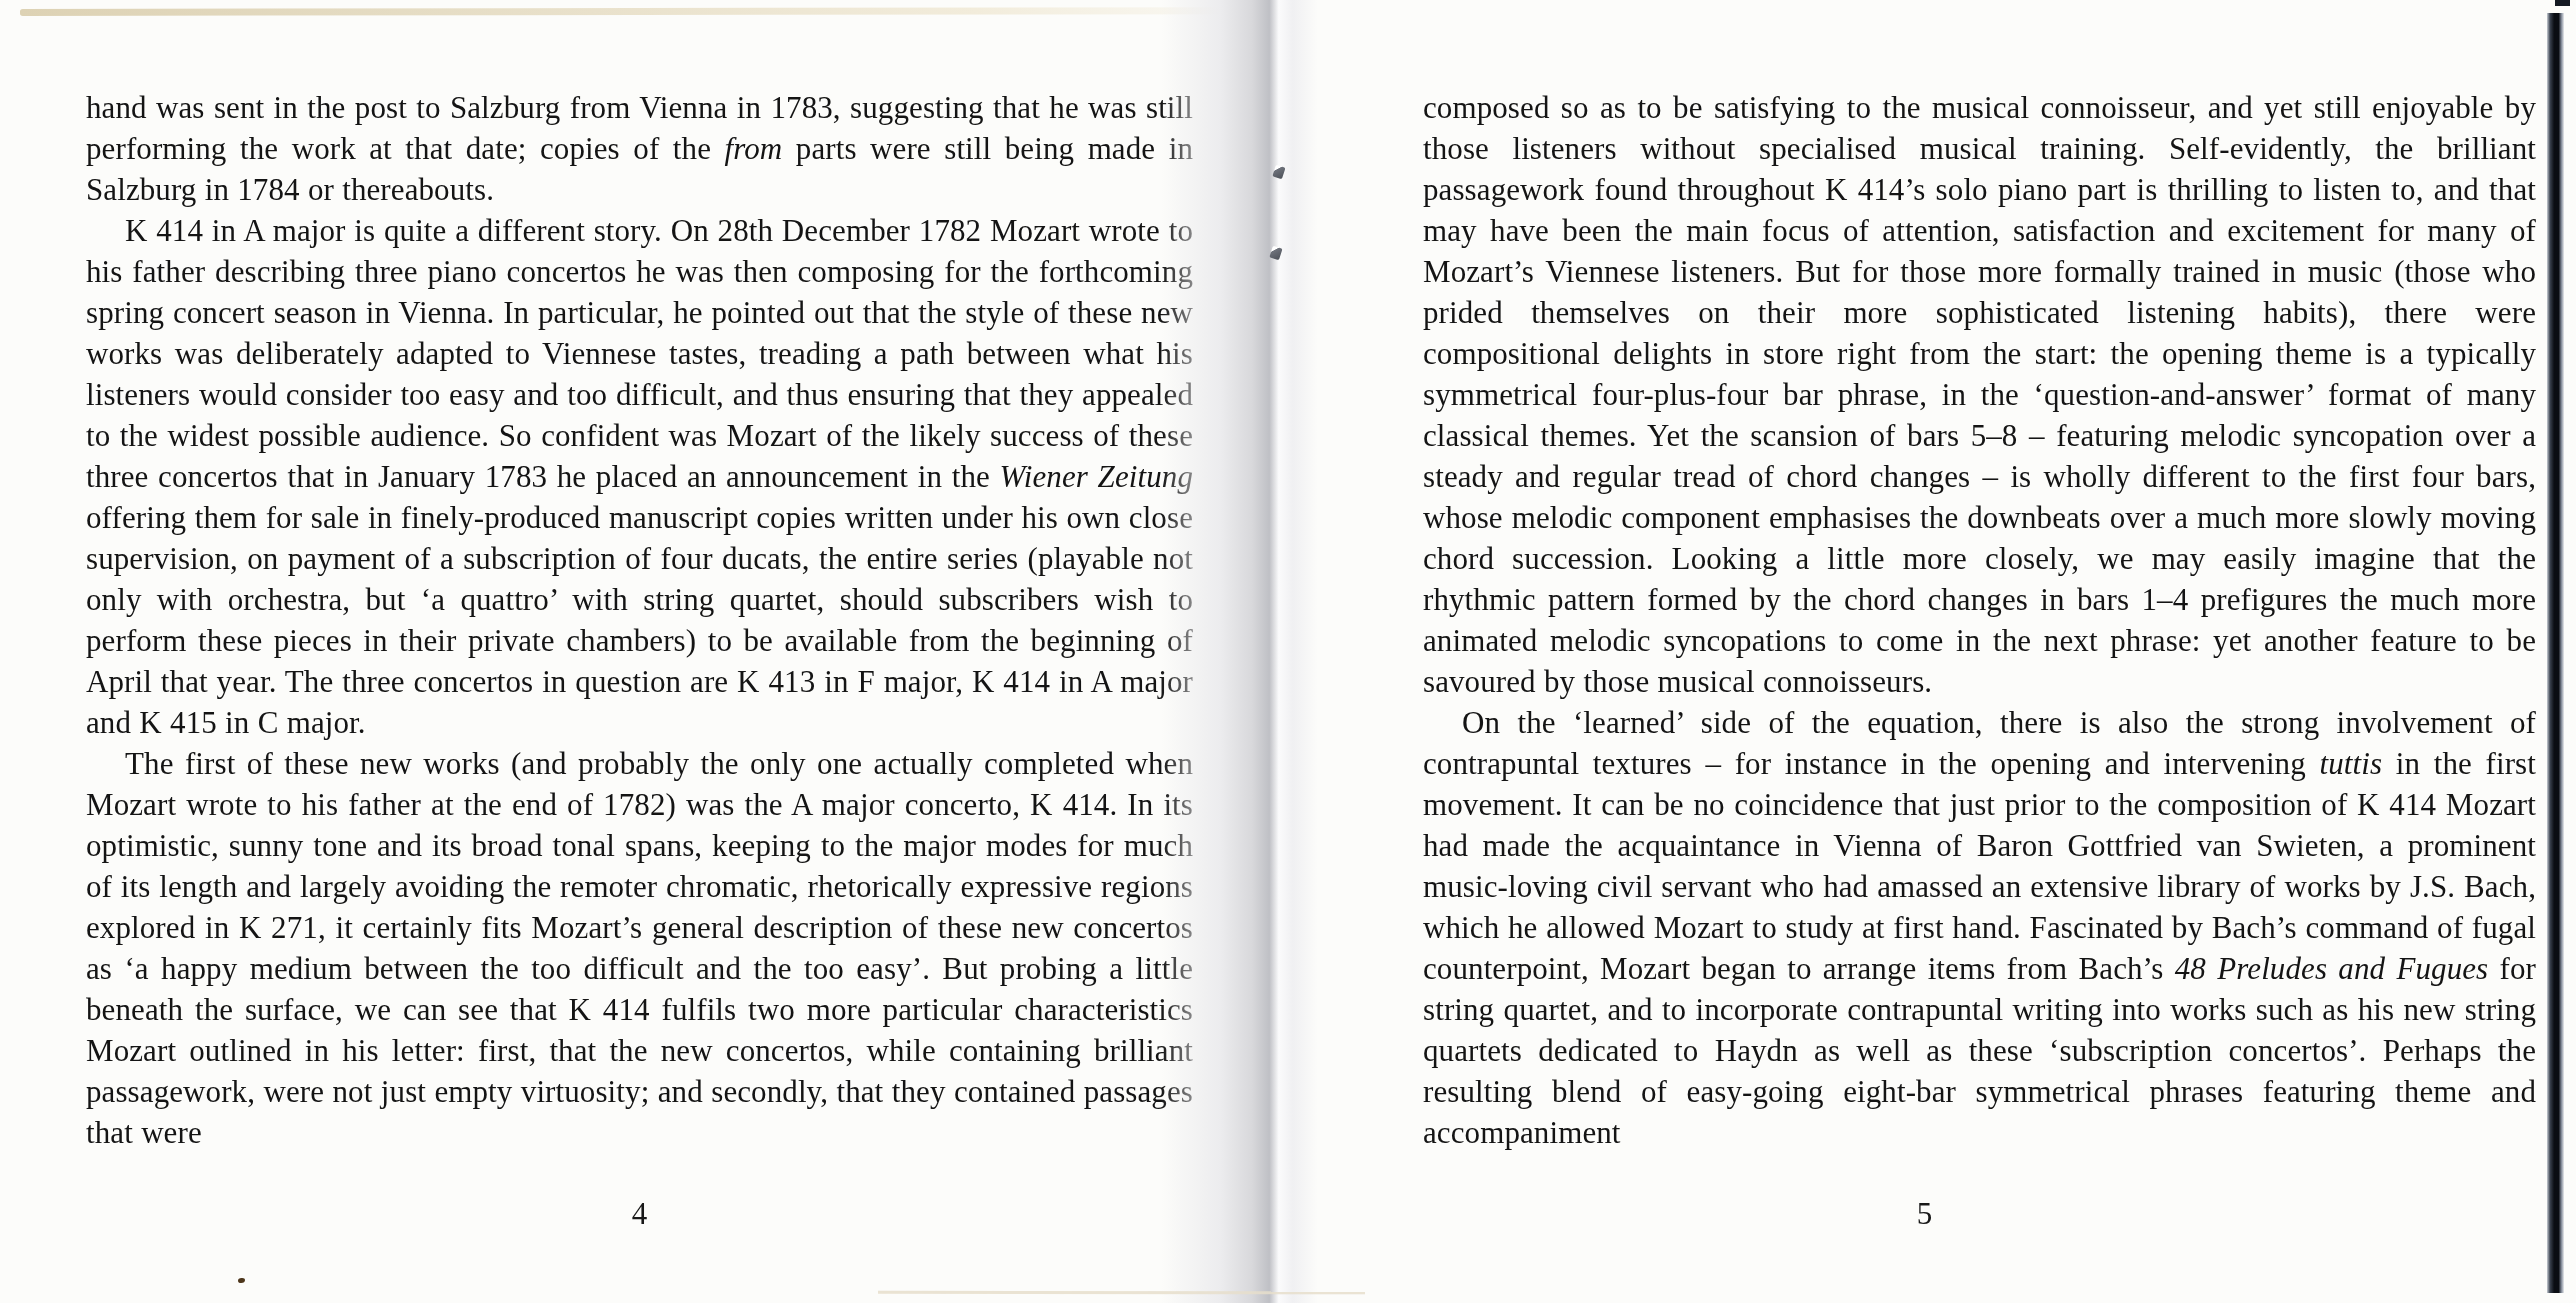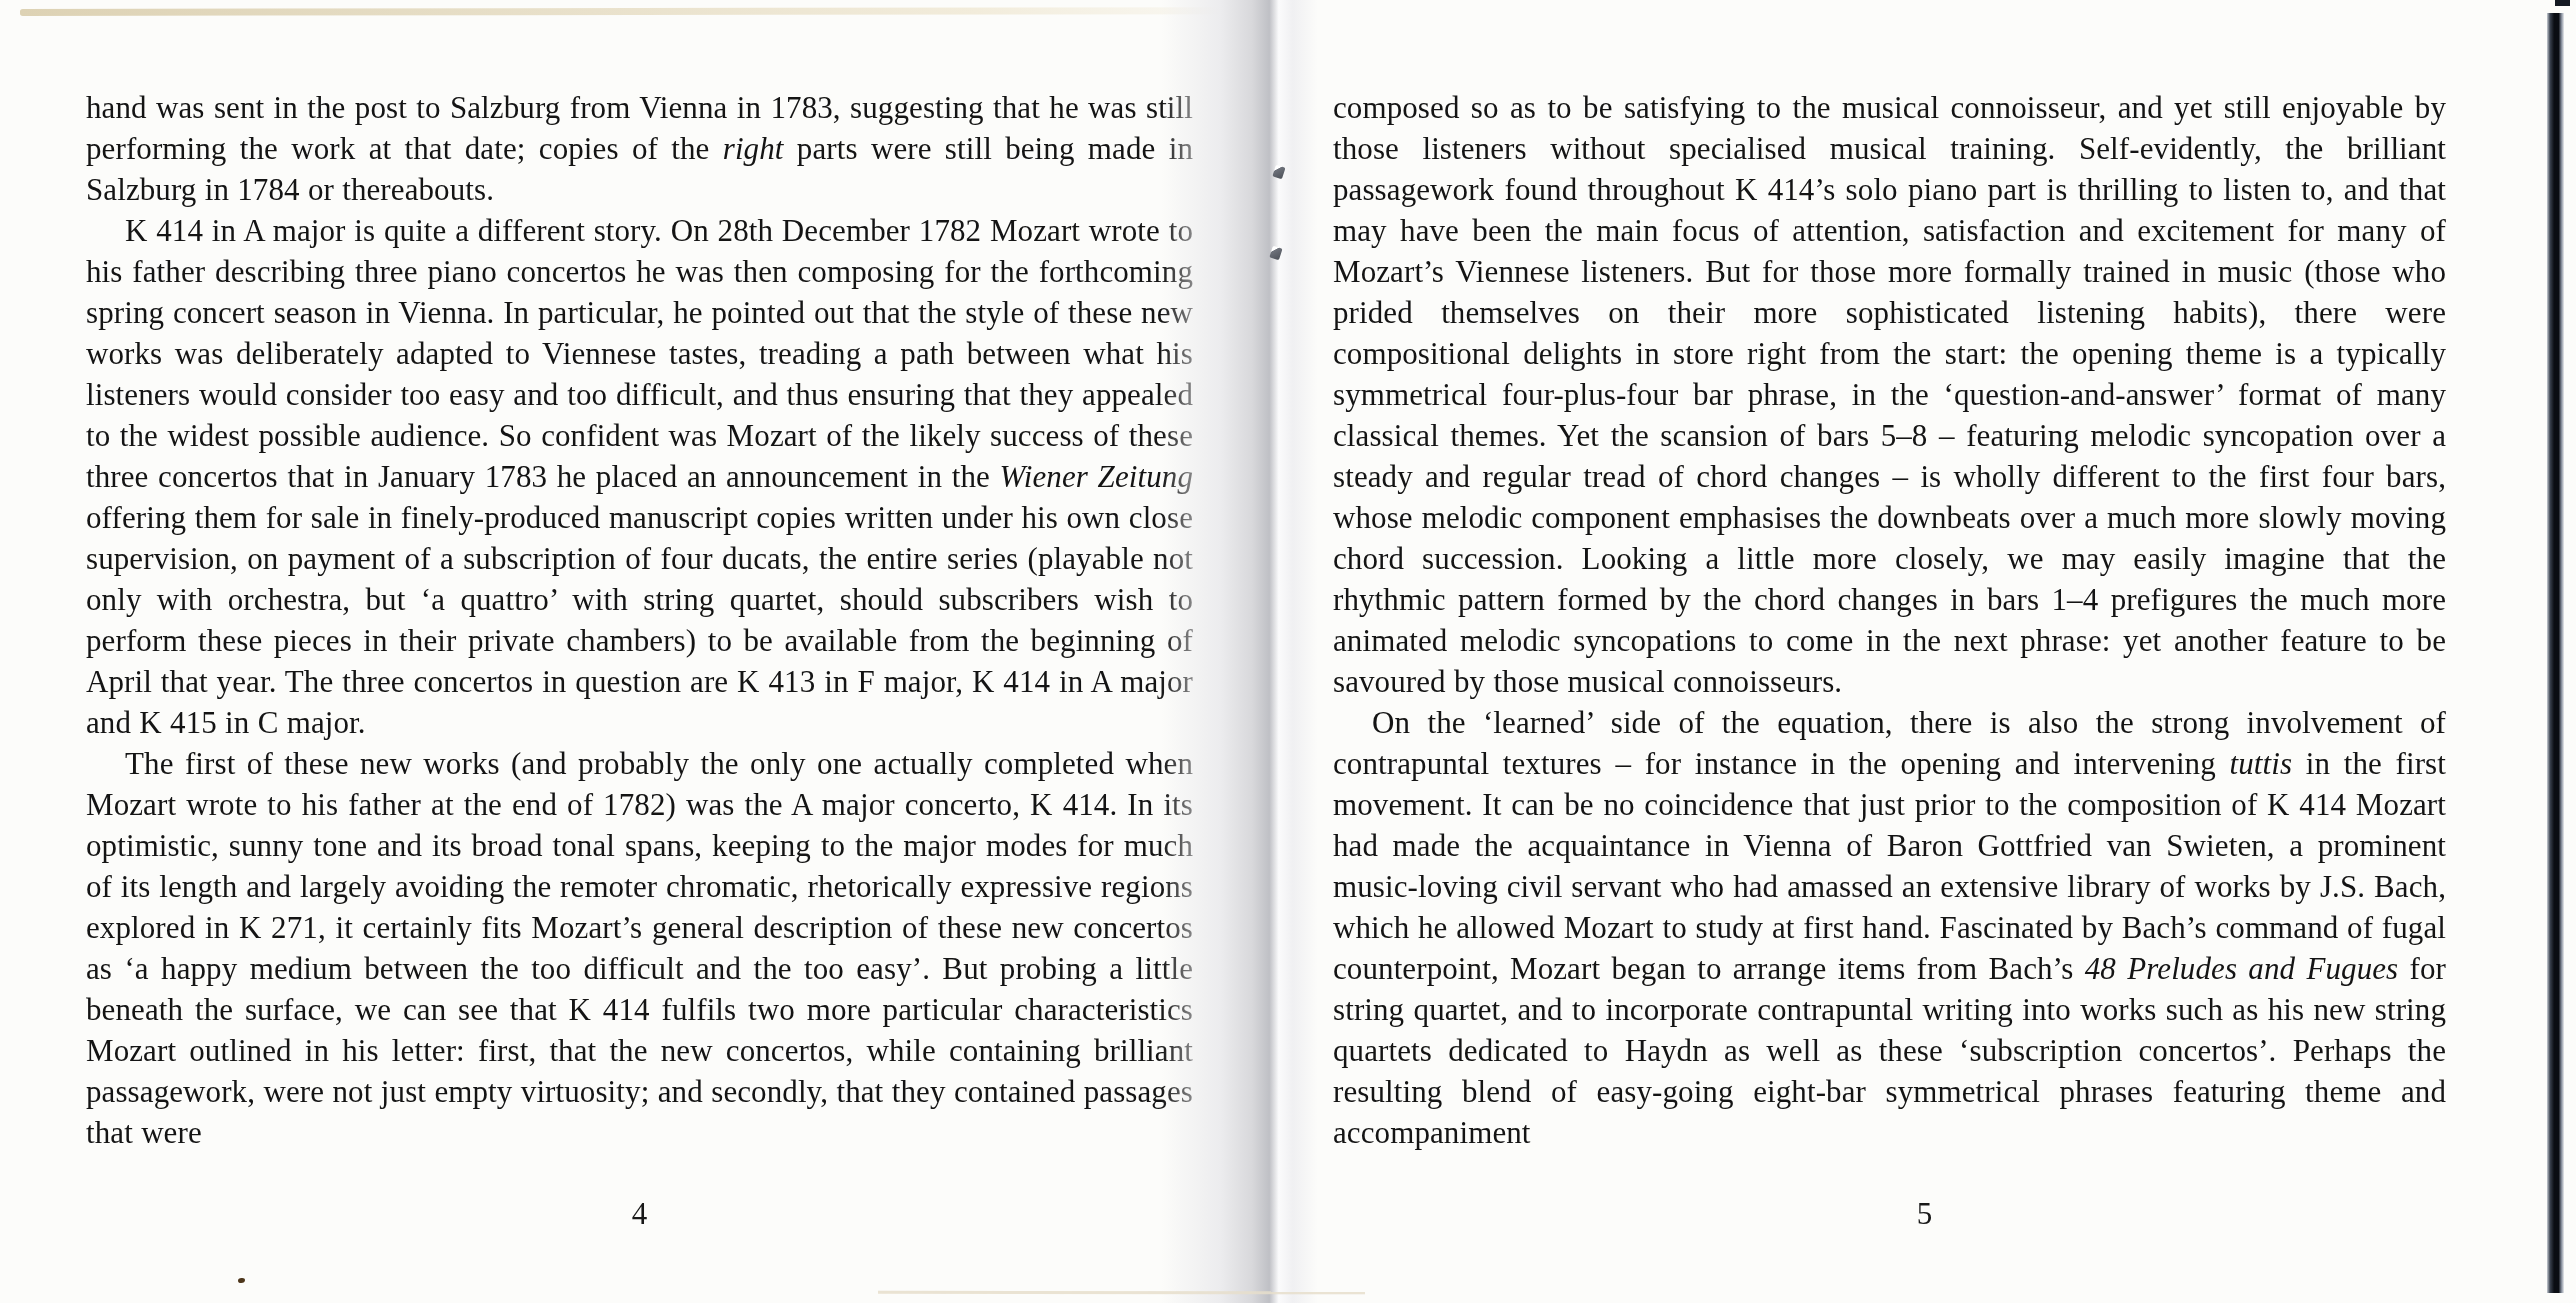--- a/index.html
+++ b/index.html
@@ -40,39 +40,39 @@
     background:#e6decb; opacity:.85; transform:rotate(0.05deg);
   }
   .speck { position:absolute; left:238px; top:1278px; width:7.2px; height:5.4px; background:#4d361b; border-radius:50% 40% 55% 45%; }
   
   .text-block {
     position:absolute; top:87px;
     text-align:justify; font-size:31px; line-height:41px;
     letter-spacing:0.1px; word-spacing:0.4px;
   }
   .text-block.left  { left:86px;  width:1107px; }
-  .text-block.right { left:1333px; width:1113px; }
+  .text-block.right { left:1423px; width:1113px; }
   .text-block p { margin:0; }
   .text-block p.indent { text-indent:39px; }
   .page-number {
     position:absolute; top:1196px; width:107px;
     font-size:31px; text-align:center; color:#181818;
   }
   .page-number.left  { left:586px; }
   .page-number.right { left:1871px; }
 </style>
 </head>
 <body>
 
 <div class="spread">
 
   <div class="top-strip"></div>
 
   <div class="text-block left">
-      <p class="">hand was sent in the post to Salzburg from Vienna in 1783, suggesting that he was still performing the work at that date; copies of the <i>right</i> parts were still being made in Salzburg in 1784 or thereabouts.</p>
+      <p class="">hand was sent in the post to Salzburg from Vienna in 1783, suggesting that he was still performing the work at that date; copies of the <i>from</i> parts were still being made in Salzburg in 1784 or thereabouts.</p>
       <p class="indent">K 414 in A major is quite a different story. On 28th December 1782 Mozart wrote to his father describing three piano concertos he was then composing for the forthcoming spring concert season in Vienna. In particular, he pointed out that the style of these new works was deliberately adapted to Viennese tastes, treading a path between what his listeners would consider too easy and too difficult, and thus ensuring that they appealed to the widest possible audience. So confident was Mozart of the likely success of these three concertos that in January 1783 he placed an announcement in the <i>Wiener Zeitung</i> offering them for sale in finely-produced manuscript copies written under his own close supervision, on payment of a subscription of four ducats, the entire series (playable not only with orchestra, but ‘a quattro’ with string quartet, should subscribers wish to perform these pieces in their private chambers) to be available from the beginning of April that year. The three concertos in question are K 413 in F major, K 414 in A major and K 415 in C major.</p>
       <p class="indent">The first of these new works (and probably the only one actually completed when Mozart wrote to his father at the end of 1782) was the A major concerto, K 414. In its optimistic, sunny tone and its broad tonal spans, keeping to the major modes for much of its length and largely avoiding the remoter chromatic, rhetorically expressive regions explored in K 271, it certainly fits Mozart’s general description of these new concertos as ‘a happy medium between the too difficult and the too easy’. But probing a little beneath the surface, we can see that K 414 fulfils two more particular characteristics Mozart outlined in his letter: first, that the new concertos, while containing brilliant passagework, were not just empty virtuosity; and secondly, that they contained passages that were</p>
     </div>
   <div class="page-number left">4</div>
 
   <div class="gutter"></div>
   <div class="staple s1"></div>
   <div class="staple s2"></div>
 
   <div class="text-block right">

